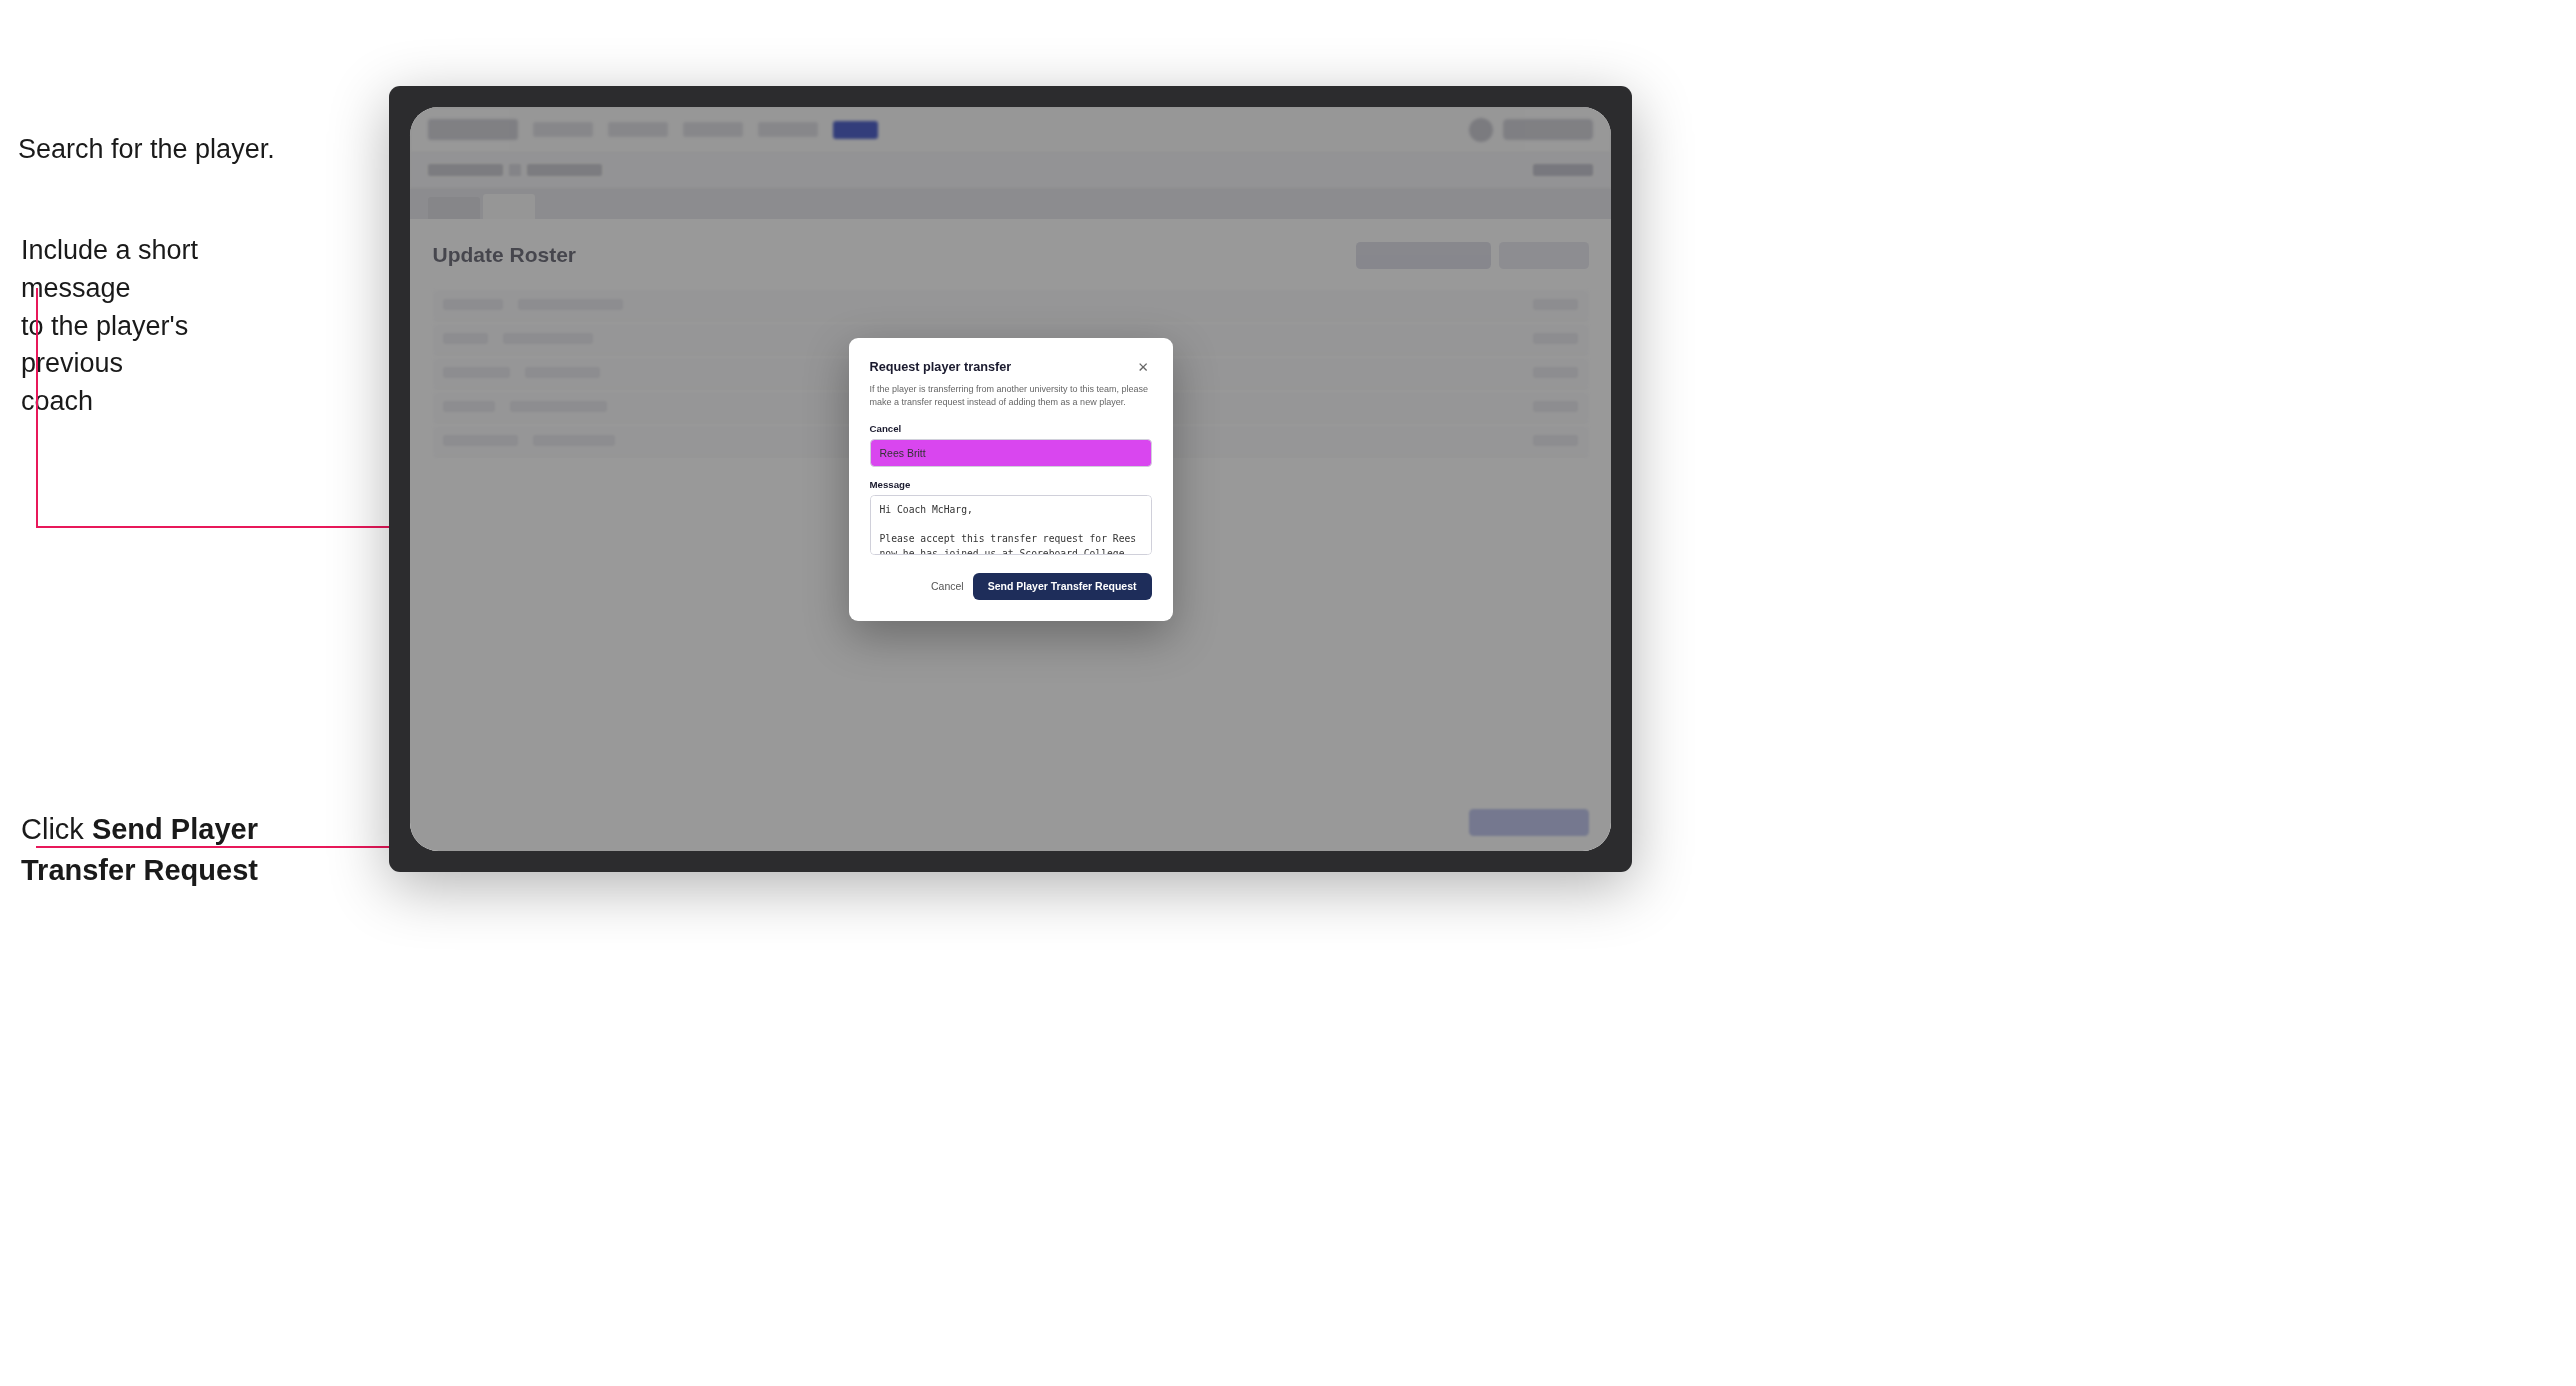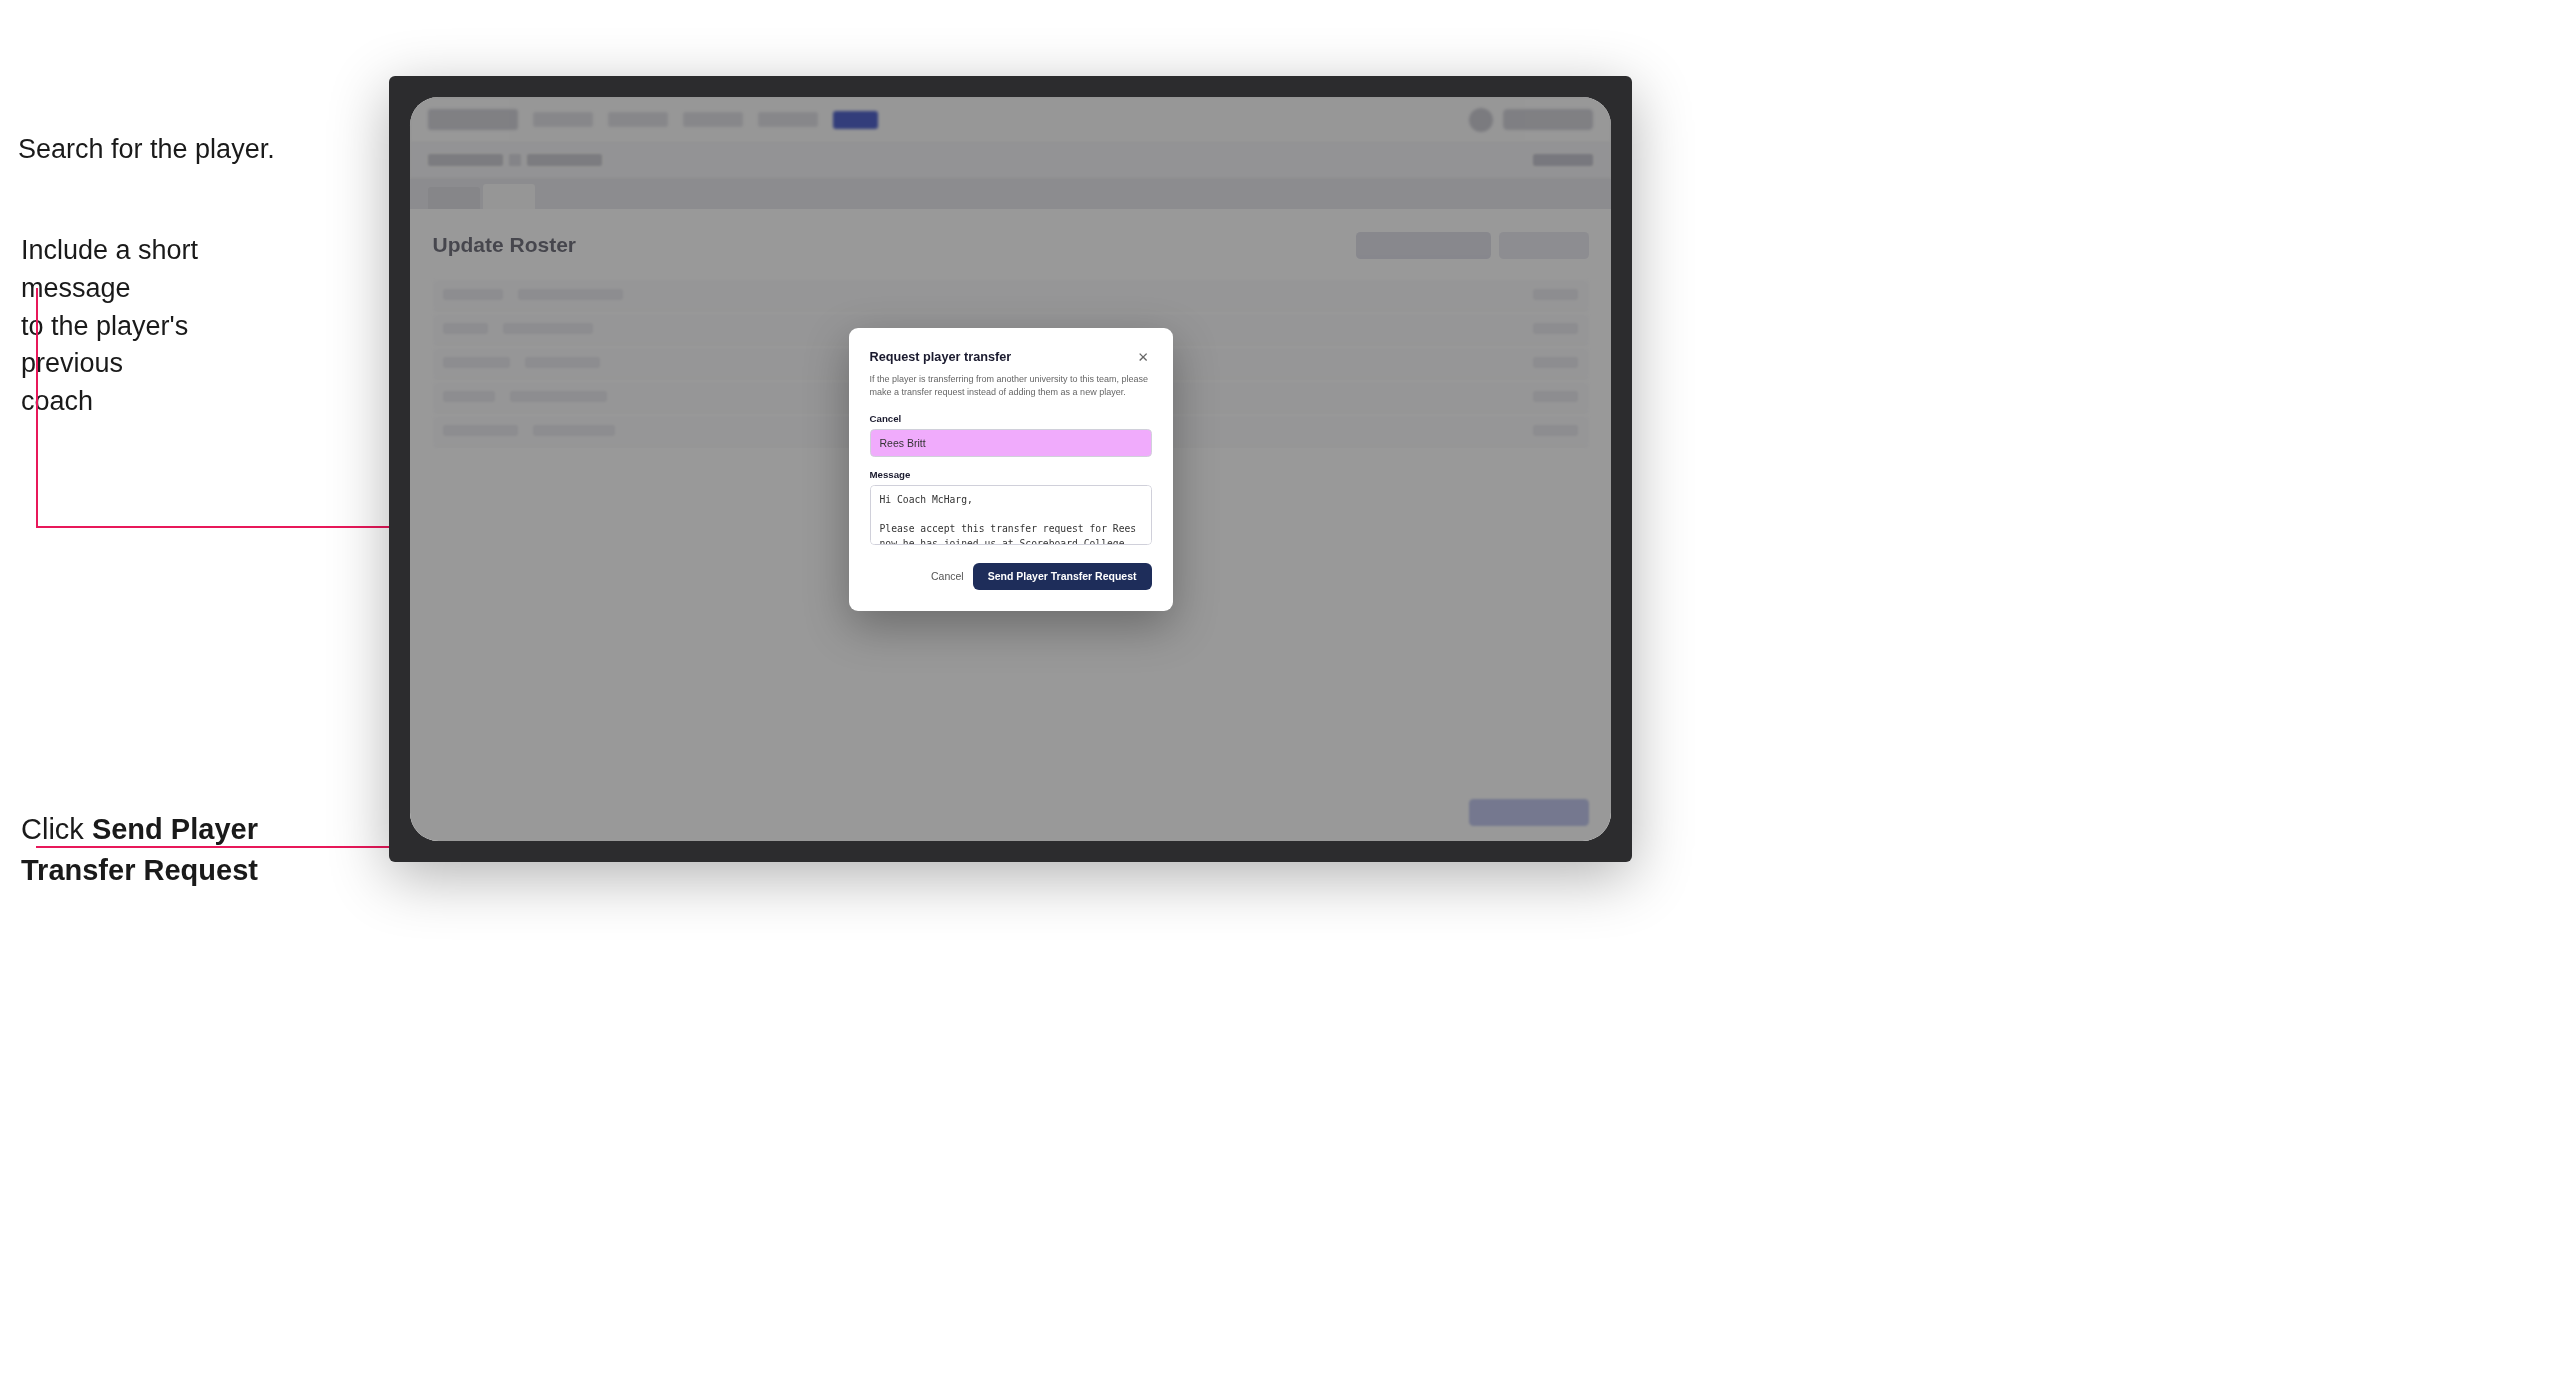--- a/index.html
+++ b/index.html
@@ -99,26 +99,26 @@
       width: 0;
       height: 0;
       border-left: 7.5px solid transparent;
       border-right: 7.5px solid transparent;
       border-bottom: 13.5px solid #e8185a;
     }
 
     
     .ipad-device {
       position: absolute;
-      top: 76px;
+      top: 86px;
       left: 389px;
       width: 1243px;
       height: 786px;
       background: #2c2c2e;
-      border-radius: 6px;
+      border-radius: 11px;
       box-shadow: 0 15px 60px rgba(0,0,0,0.3);
     }
 
     .ipad-screen {
       position: absolute;
       top: 21px;
       left: 21px;
       right: 21px;
       bottom: 21px;
       background: #f0f0f0;
@@ -410,21 +410,21 @@
     }
 
     .form-input {
       width: 100%;
       height: 28.5px;
       border: 1.1px solid #d0d0da;
       border-radius: 4.5px;
       padding: 0 9px;
       font-size: 10.5px;
       color: #333;
-      background: #f0abfc;
+      background: #d946ef;
       outline: none;
     }
 
     .form-textarea {
       width: 100%;
       height: 60px;
       border: 1.1px solid #d0d0da;
       border-radius: 4.5px;
       padding: 7.5px 9px;
       font-size: 9.7px;

